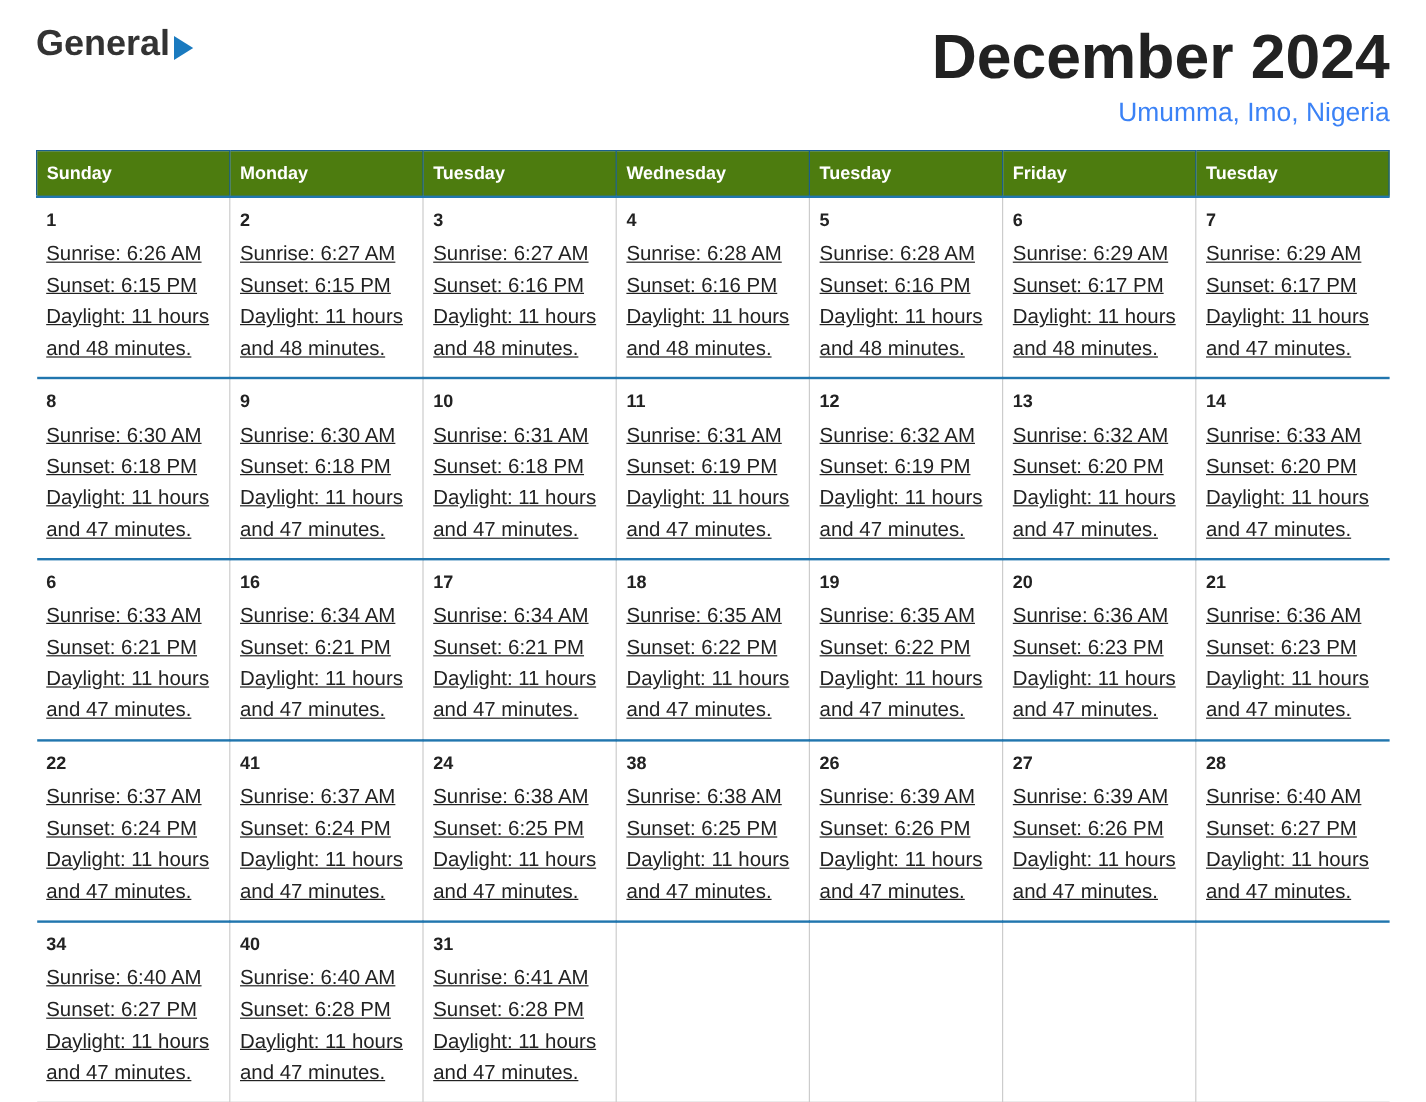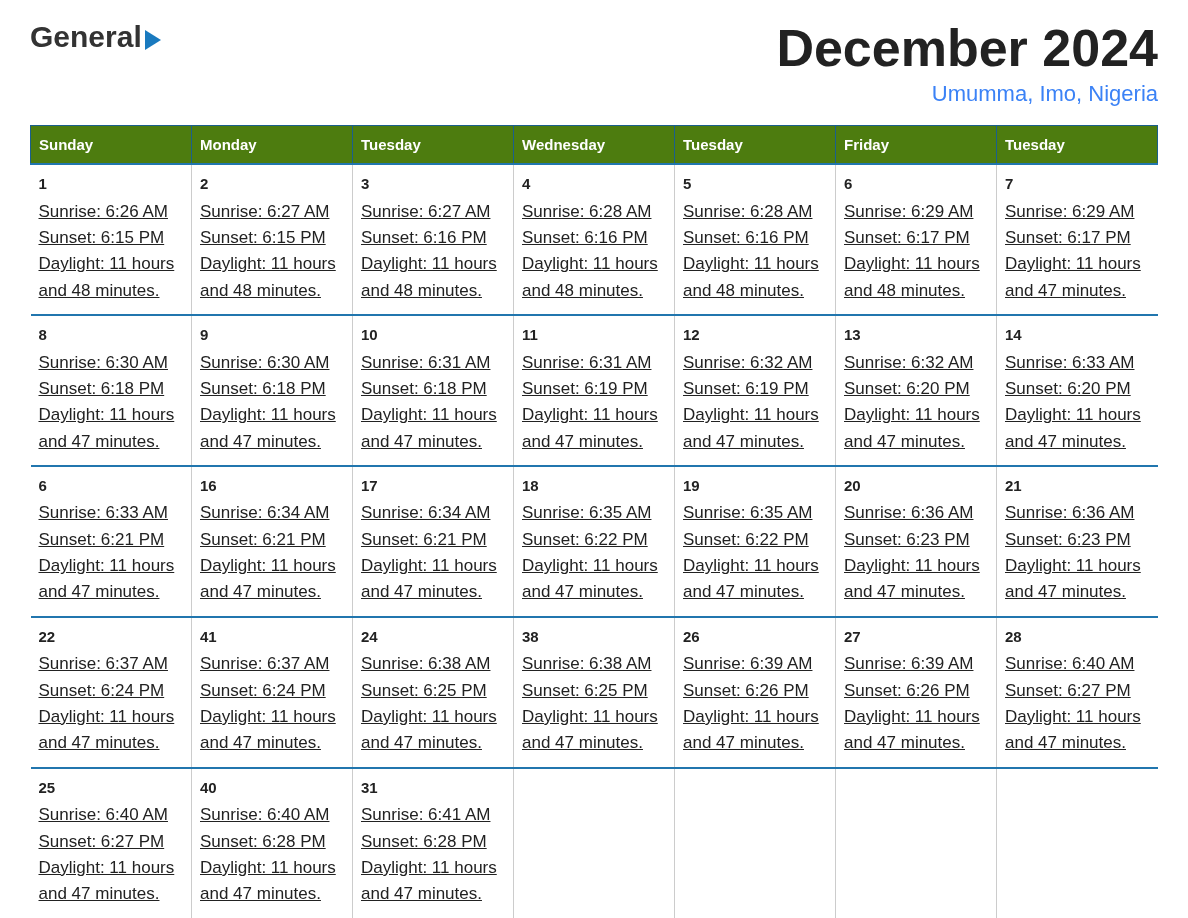--- a/index.html
+++ b/index.html
@@ -231,21 +231,21 @@
           <span class="day-num">27</span>
           <div class="day-info">Sunrise: 6:39 AM<br>Sunset: 6:26 PM<br>Daylight: 11 hours<br>and 47 minutes.</div>
         </td>
         <td>
           <span class="day-num">28</span>
           <div class="day-info">Sunrise: 6:40 AM<br>Sunset: 6:27 PM<br>Daylight: 11 hours<br>and 47 minutes.</div>
         </td>
       </tr>
       <tr>
         <td>
-          <span class="day-num">25</span>
+          <span class="day-num">34</span>
           <div class="day-info">Sunrise: 6:40 AM<br>Sunset: 6:27 PM<br>Daylight: 11 hours<br>and 47 minutes.</div>
         </td>
         <td>
           <span class="day-num">40</span>
           <div class="day-info">Sunrise: 6:40 AM<br>Sunset: 6:28 PM<br>Daylight: 11 hours<br>and 47 minutes.</div>
         </td>
         <td>
           <span class="day-num">31</span>
           <div class="day-info">Sunrise: 6:41 AM<br>Sunset: 6:28 PM<br>Daylight: 11 hours<br>and 47 minutes.</div>
         </td>

